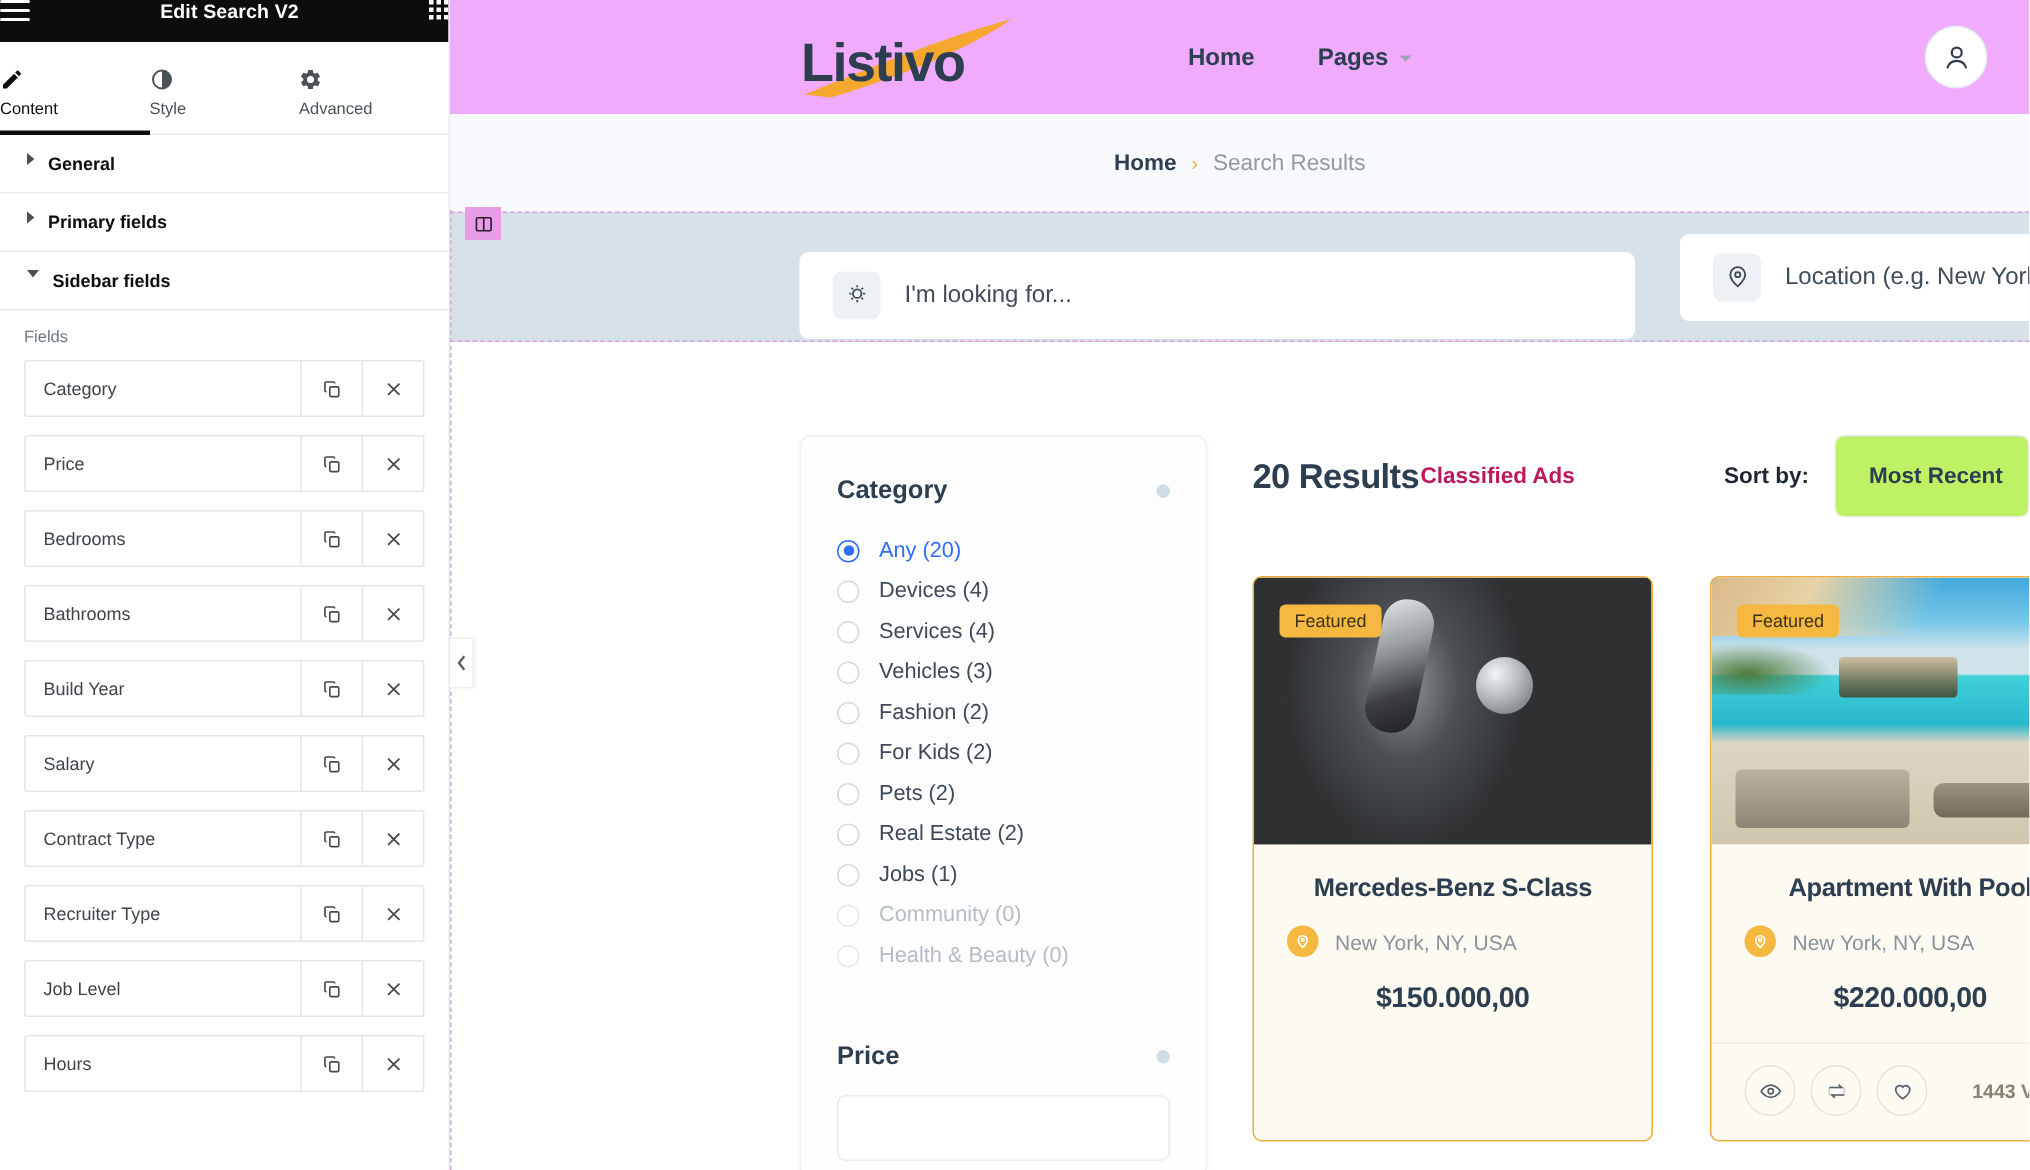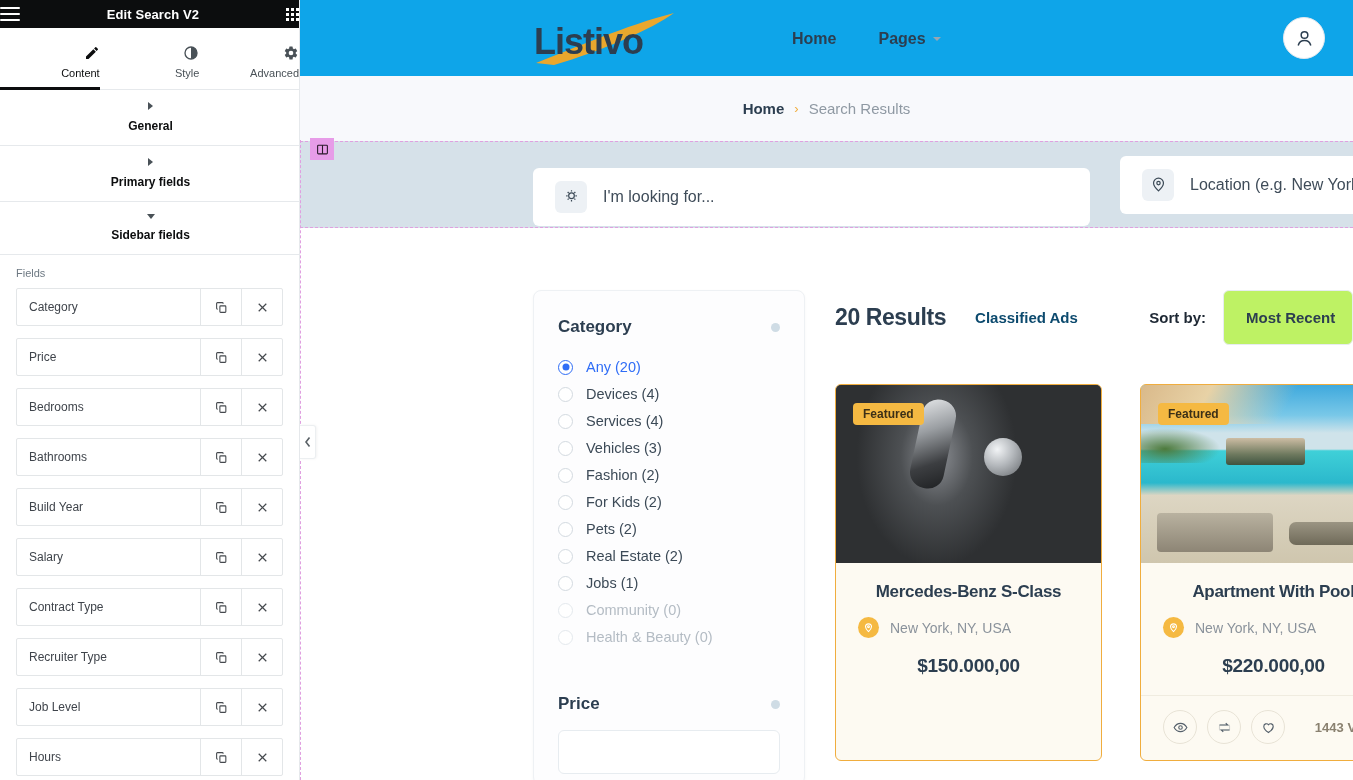--- a/index.html
+++ b/index.html
@@ -15,52 +15,52 @@
   .panel {
     position: absolute; left: 0; top: 0;
     width: 300px; height: 780px;
     background: #ffffff;
     border-right: 1px solid #e6e9ec;
     overflow: hidden;
     z-index: 20;
   }
   .panel-header {
     height: 28px; background: #0c0d0e;
-    display: flex; align-items: center; justify-content: space-between;
+    display: flex; align-items: flex-start; justify-content: space-between;
     padding: 0 0;
   }
   .ham { width: 20px; height: 14px; display: flex; flex-direction: column; justify-content: space-between; cursor: pointer; }
   .ham span { display: block; height: 2px; background: #fff; border-radius: 1px; }
   .panel-title {
     color: #ffffff; font-size: 13px; font-weight: 700;
     letter-spacing: .1px; flex: 1; text-align: center;
   }
   .grid-ic { display: grid; grid-template-columns: repeat(3,3px); grid-template-rows: repeat(3,3px); gap: 2px; cursor: pointer; }
   .grid-ic i { display: block; width: 3px; height: 3px; background: #fff; }
 
   .panel-tabs { display: flex; height: 62px; border-bottom: 1px solid #e6e9ec; background:#fff; }
   .ptab {
     flex: 1; display: flex; flex-direction: column;
-    align-items: flex-end; justify-content: center; gap: 6px;
+    align-items: flex-start; justify-content: center; gap: 6px;
     font-size: 11px; color: #495157; cursor: pointer;
     position: relative; padding-top: 6px;
   }
   .ptab.active { color: #0c0d0e; font-weight: 400; }
   .ptab.active::after {
     content: ""; position: absolute; left: 0; right: 0; bottom: -1px;
     height: 3px; background: #0c0d0e;
   }
   .ptab svg { display: block; }
 
   .sect {
     border-bottom: 1px solid #e6e9ec;
     padding: 12px 16px 12px 18px;
-    display: flex; align-items: center; gap: 9px;
+    display: flex; gap: 9px;
     font-size: 12px; font-weight: 700; color: #0c0d0e;
-    cursor: pointer; background: #fff; flex-direction: column;
+    cursor: pointer; background: #fff;
   }
   .tri { width: 0; height: 0; border-style: solid; flex: none; }
   .tri.closed { border-width: 4px 0 4px 5px; border-color: transparent transparent transparent #495157; }
   .tri.open { border-width: 5px 4px 0 4px; border-color: #495157 transparent transparent transparent; }
 
   .sect-body { padding: 12px 16px 0 16px; }
   .fields-label { font-size: 11px; color: #6d7882; margin-bottom: 9px; }
   .field-row {
     display: flex; align-items: stretch;
     border: 1px solid #e3e6e8; background: #fff;
@@ -92,21 +92,21 @@
   }
 
   
   .site {
     position: absolute; left: 300px; top: 0;
     width: 1053px; height: 780px;
     background: #ffffff; overflow: hidden;
   }
 
   .site-header {
-    height: 76px; background: #0ea5e9;
+    height: 76px; background: #f0abfc;
     display: flex; align-items: center;
     padding: 2px 30px 0 0;
     position: relative;
   }
   .logo-wrap { position: relative; width: 200px; height: 60px; margin-left: 232px; flex: none; }
   .logo-wrap svg { position: absolute; left: 0; top: 0; }
 
   .nav { display: flex; align-items: center; gap: 42px; margin-left: 60px; }
   .nav-item {
     font-size: 16px; font-weight: 700; color: #2c3e50;
@@ -196,21 +196,21 @@
   .fil-divider { height: 1px; background: transparent; margin: 18px 0 0 0; }
   .price-input {
     height: 44px; border: 1px solid #e7ecf0; border-radius: 6px;
     background: #fff; margin-top: 16px;
   }
 
   
   .listings-col { flex: 1; min-width: 0; }
   .res-head { display: flex; align-items: center; padding-right: 0; }
   .res-count { font-size: 23px; font-weight: 700; color: #2c3e50; letter-spacing: -.4px; }
-  .res-type { font-size: 15px; font-weight: 700; color: #0c4a6e; margin-left: 29px; }
+  .res-type { font-size: 15px; font-weight: 700; color: #be185d; margin-left: 1px; }
   .sort-wrap { margin-left: auto; display: flex; align-items: center; gap: 17px; }
   .sort-lbl { font-size: 15px; font-weight: 700; color: #1d2733; }
   .sort-box {
     width: 130px; height: 55px; background: #bef264;
     border: 1px solid #e7ecf0; border-radius: 6px;
     display: flex; align-items: center; padding: 0 22px;
     font-size: 15px; font-weight: 700; color: #2c3e50; cursor: pointer;
     white-space: nowrap; overflow: hidden;
   }
 
@@ -218,21 +218,21 @@
   .card {
     width: 267px; flex: none;
     background: #fdfaf2; border: 1.5px solid #f0ad3e;
     border-radius: 6px; overflow: hidden;
     position: relative;
   }
   .card-img { height: 178px; position: relative; overflow: hidden; }
   .badge {
     position: absolute; left: 17px; top: 18px;
     background: #f5b942; color: #3c3017;
-    font-size: 12px; font-weight: 700;
+    font-size: 12px; font-weight: 400;
     padding: 4px 10px; border-radius: 4px; z-index: 3;
   }
   .card-body { padding: 19px 22px 0 22px; text-align: center; }
   .card-title { font-size: 17px; font-weight: 700; color: #2c3e50; letter-spacing: -.3px; }
   .card-loc { display: flex; align-items: center; gap: 11px; margin-top: 15px; }
   .pin {
     width: 21px; height: 21px; border-radius: 50%; background: #f5b942;
     display: flex; align-items: center; justify-content: center; flex: none;
   }
   .card-loc-txt { font-size: 14px; color: #8a929b; }

